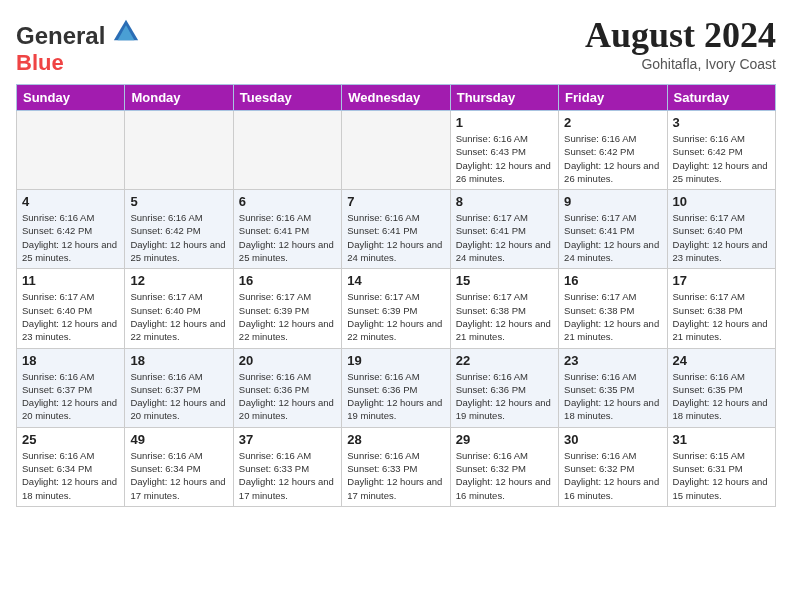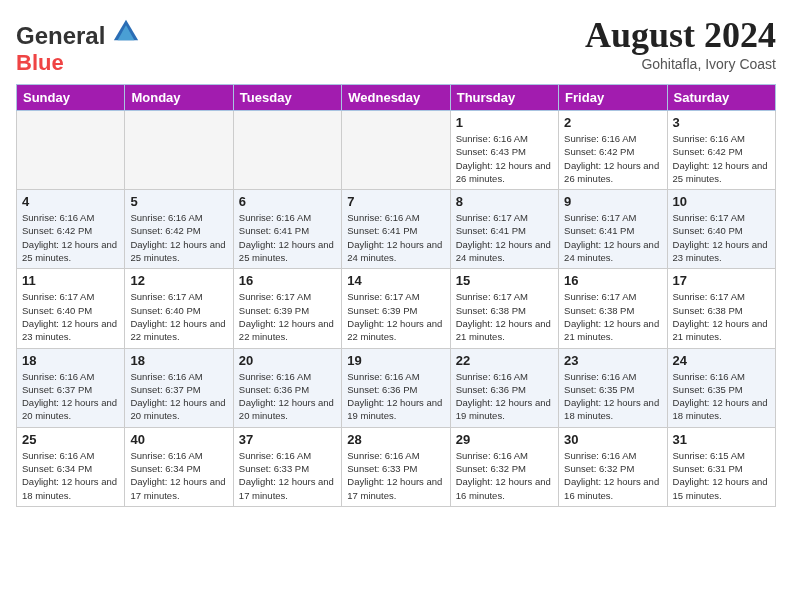--- a/index.html
+++ b/index.html
@@ -234,21 +234,21 @@
           <div class="day-num">24</div>
           <div class="day-info">Sunrise: 6:16 AM<br>Sunset: 6:35 PM<br>Daylight: 12 hours and 18 minutes.</div>
         </td>
       </tr>
       <tr>
         <td>
           <div class="day-num">25</div>
           <div class="day-info">Sunrise: 6:16 AM<br>Sunset: 6:34 PM<br>Daylight: 12 hours and 18 minutes.</div>
         </td>
         <td>
-          <div class="day-num">40</div>
+          <div class="day-num">49</div>
           <div class="day-info">Sunrise: 6:16 AM<br>Sunset: 6:34 PM<br>Daylight: 12 hours and 17 minutes.</div>
         </td>
         <td>
           <div class="day-num">37</div>
           <div class="day-info">Sunrise: 6:16 AM<br>Sunset: 6:33 PM<br>Daylight: 12 hours and 17 minutes.</div>
         </td>
         <td>
           <div class="day-num">28</div>
           <div class="day-info">Sunrise: 6:16 AM<br>Sunset: 6:33 PM<br>Daylight: 12 hours and 17 minutes.</div>
         </td>

